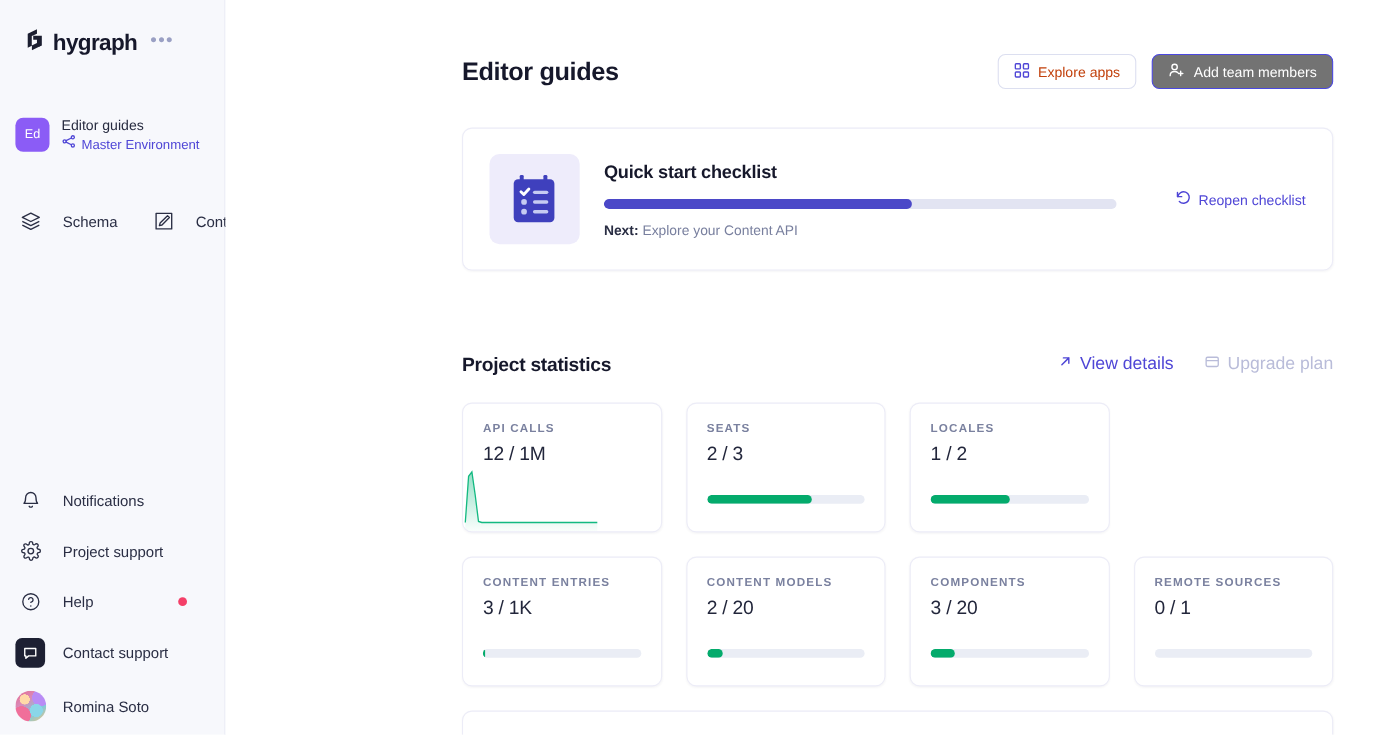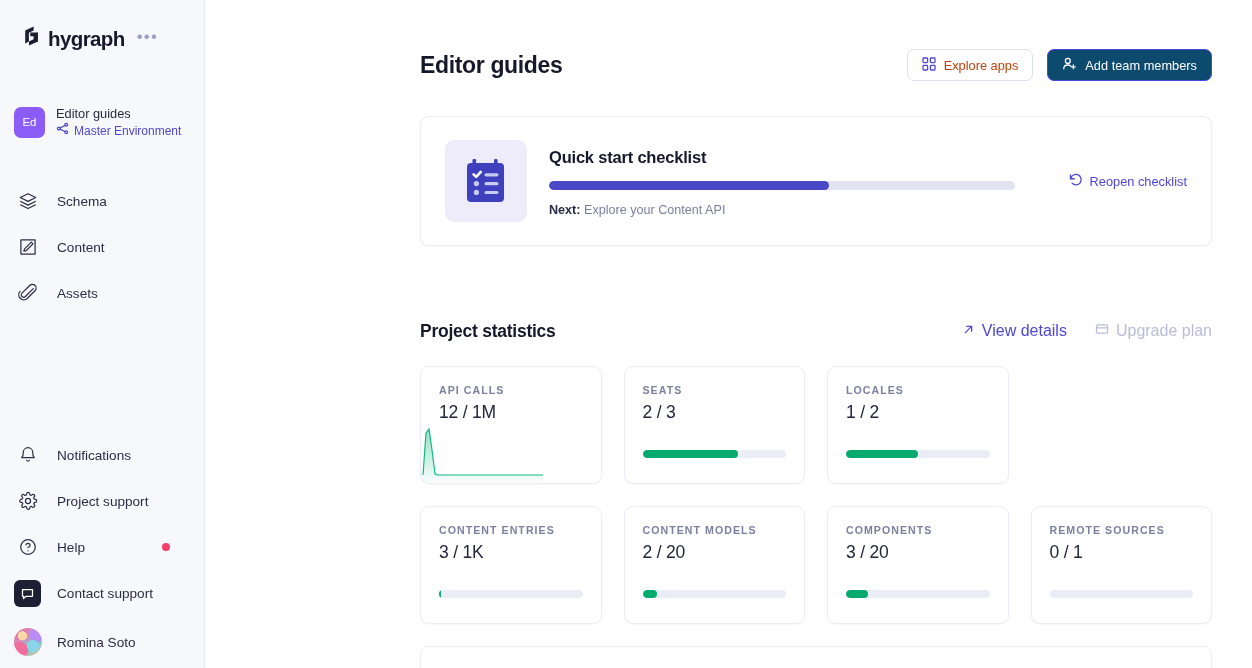--- a/index.html
+++ b/index.html
@@ -79,21 +79,21 @@
   }
   .project-env {
     display: flex; align-items: flex-end; gap: 5px;
     font-size: 12px;
     color: #4f46d6;
     font-weight: 500;
     line-height: 15px;
     white-space: nowrap;
   }
 
-  .nav-group { margin-top: 36px; display: flex; flex-direction: column; }
+  .nav-group { margin-top: 36px; display: flex; flex-direction: row; }
   .nav-item {
     display: flex; align-items: center; gap: 17px;
     height: 46px;
     padding: 0 14px 0 16px;
     font-size: 13.6px;
     color: #2a2e44;
     cursor: pointer;
     position: relative;
   }
   .nav-item .nav-ico {
@@ -159,21 +159,21 @@
     font-weight: 500;
     cursor: pointer;
     white-space: nowrap;
   }
   .btn-outline {
     background: #fff;
     border: 1px solid #dcdff0;
     color: #c2410c;
   }
   .btn-primary {
-    background: #0c4a6e;
+    background: #737373;
     border: 1px solid #4b48e0;
     color: #fff;
     margin-left: 14px;
   }
 
   
   .card {
     background: #fff;
     border: 1px solid #ececf7;
     border-radius: 9px;

